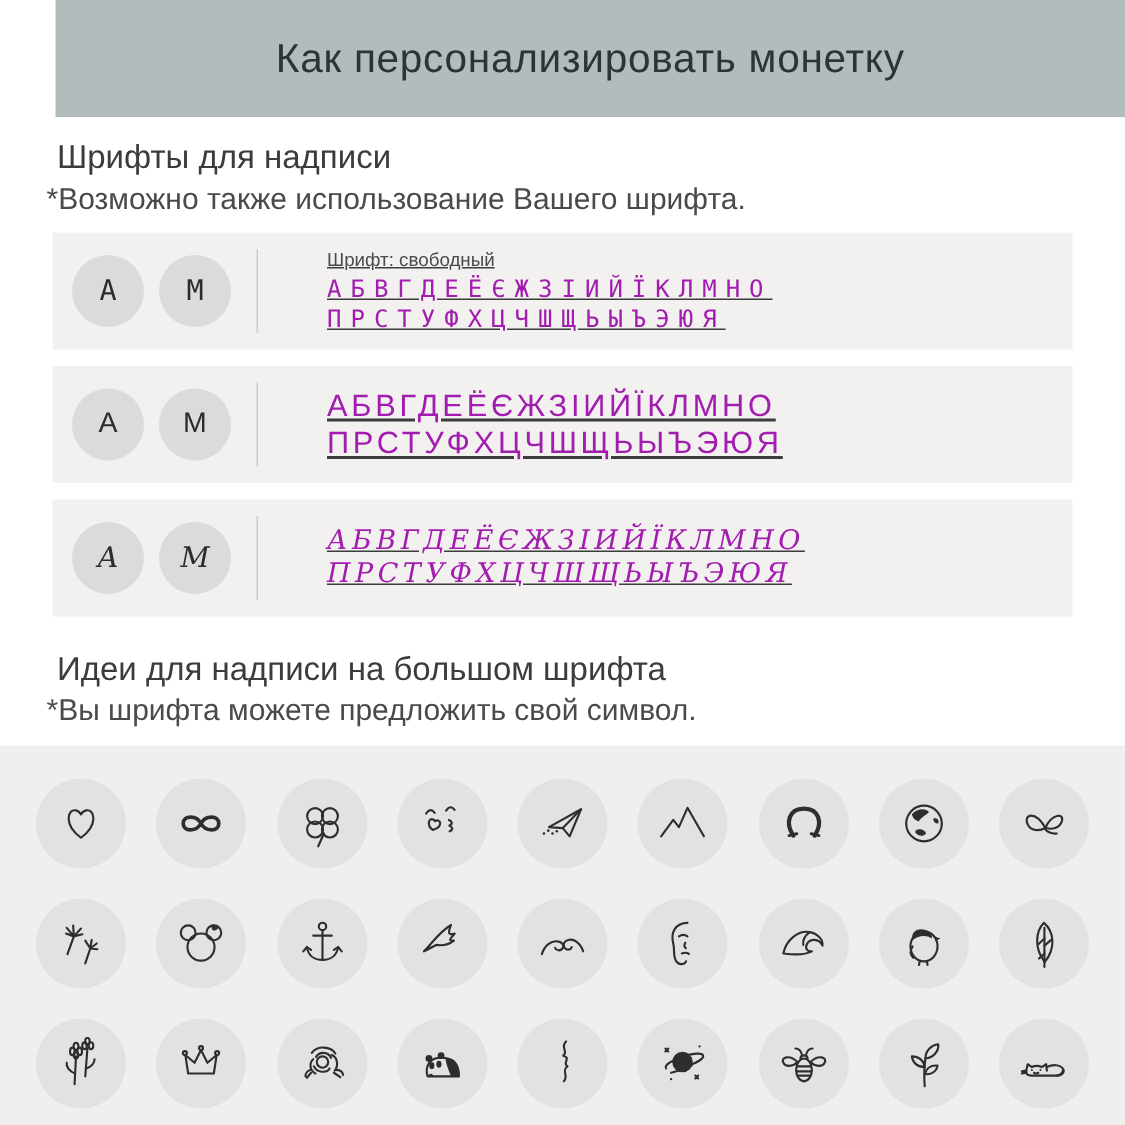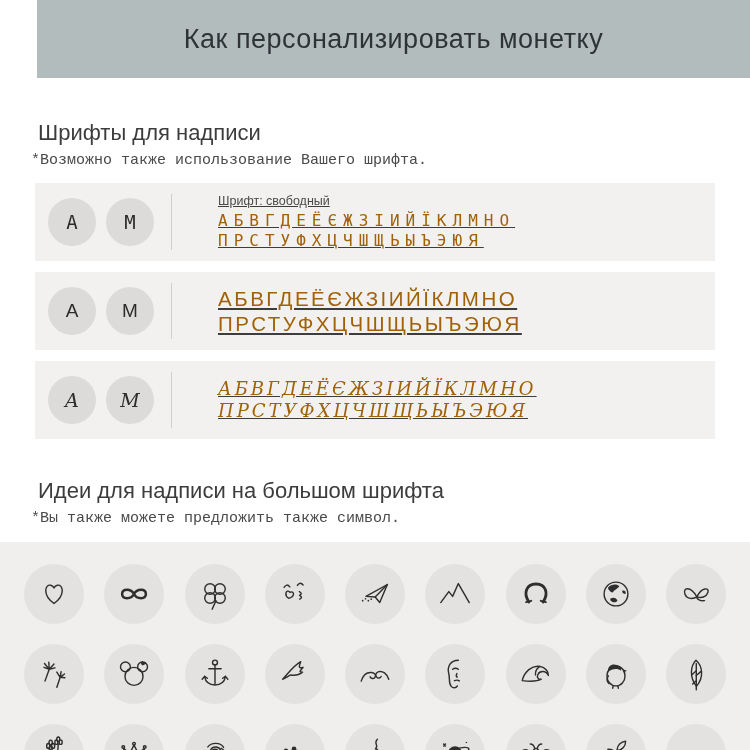--- a/index.html
+++ b/index.html
@@ -12,33 +12,33 @@
   }
   html,body{margin:0;padding:0;}
   body{
     width:750px;height:750px;overflow:hidden;background:#ffffff;
     font-family:"Liberation Sans",sans-serif;color:#3d3d3d;
   }
   
   .banner{height:78px;background:var(--banner-bg);display:flex;align-items:center;justify-content:center;margin-left:37px;}
   .banner-title{font-size:27px;font-weight:300;color:#2e3436;letter-spacing:.5px;}
   
-  .section-head{padding:13px 30px 0 38px;margin-top:28px;}
+  .section-head{padding:13px 30px 0 38px;}
   .section-title{margin:0;font-size:22px;font-weight:400;color:#3c3c3c;line-height:28px;}
-  .section-note{margin:1px 0 0 -7px;font-size:15px;font-weight:300;color:#4a4a4a;line-height:26px;font-family:Liberation Mono, monospace;}
+  .section-note{margin:1px 0 0 -7px;font-size:20px;font-weight:300;color:#4a4a4a;line-height:26px;}
   
   .font-rows{margin:9px 0 0 35px;width:680px;}
   .font-row{height:78px;background:var(--row-bg);display:flex;align-items:center;margin-bottom:11px;}
   .initials{display:flex;gap:10px;margin-left:13px;}
   .initial{width:48px;height:48px;border-radius:50%;background:var(--circle-bg);
     display:flex;align-items:center;justify-content:center;font-size:19px;color:#2c2c2c;}
   .vdivider{width:1px;height:56px;background:#cfcecc;margin:0 46px 0 17px;}
   .alpha-block{display:flex;flex-direction:column;text-decoration:underline;}
   .alpha-label{font-size:12.5px;color:#4a4a4a;margin-bottom:3px;}
-  .alpha-line{color:#a16207;line-height:1.22;white-space:nowrap;}
+  .alpha-line{color:#a21caf;line-height:1.22;white-space:nowrap;}
   .style-free .alpha-line{font-family:"DejaVu Sans Mono",monospace;font-weight:300;font-size:16px;letter-spacing:6px;}
   .style-free .initial{font-family:"DejaVu Sans Mono",monospace;font-weight:300;}
   .style-strict .alpha-line{font-family:"Liberation Sans",sans-serif;font-size:20.5px;letter-spacing:2.5px;}
   .style-cursive .alpha-line{font-family:"DejaVu Serif",serif;font-style:italic;font-size:18px;letter-spacing:3px;}
   .style-cursive .initial{font-family:"DejaVu Serif",serif;font-style:italic;}
   
   .icon-section{background:var(--grid-bg);margin-top:10px;height:262px;box-sizing:border-box;padding-top:12px;}
   .icon-row{display:flex;justify-content:space-between;align-items:center;height:80px;padding:0 24px;}
   .icon-circle{width:60px;height:60px;border-radius:50%;background:var(--grid-circle-bg);
     display:flex;align-items:center;justify-content:center;flex:0 0 auto;}
@@ -92,21 +92,21 @@
     <div class="alpha-block">
       <div class="alpha-line">АБВГДЕЁЄЖЗІИЙЇКЛМНО</div>
       <div class="alpha-line">ПРСТУФХЦЧШЩЬЫЪЭЮЯ</div>
     </div>
   </div>
 
 </div>
 
 <div class="section-head" style="padding-top:10px;">
   <h2 class="section-title">Идеи для надписи на большом шрифта</h2>
-  <div class="section-note">*Вы также можете предложить также символ.</div>
+  <div class="section-note">*Вы шрифта можете предложить свой символ.</div>
 </div>
 
 <div class="icon-section">
     <div class="icon-row">
       <div class="icon-circle">
         <svg viewBox="0 0 40 40" fill="none" stroke="#2e2e2e" stroke-width="1.5" stroke-linecap="round" stroke-linejoin="round">
           <style>.f{fill:#2e2e2e;stroke:none;}</style>
           <path d="M20 30C7.5 21 10.5 9.5 16.5 10.8 18.8 11.4 20 13.6 20 13.6 20 13.6 21.2 11.4 23.5 10.8 29.5 9.5 32.5 21 20 30Z"></path>
         </svg>
       </div>

